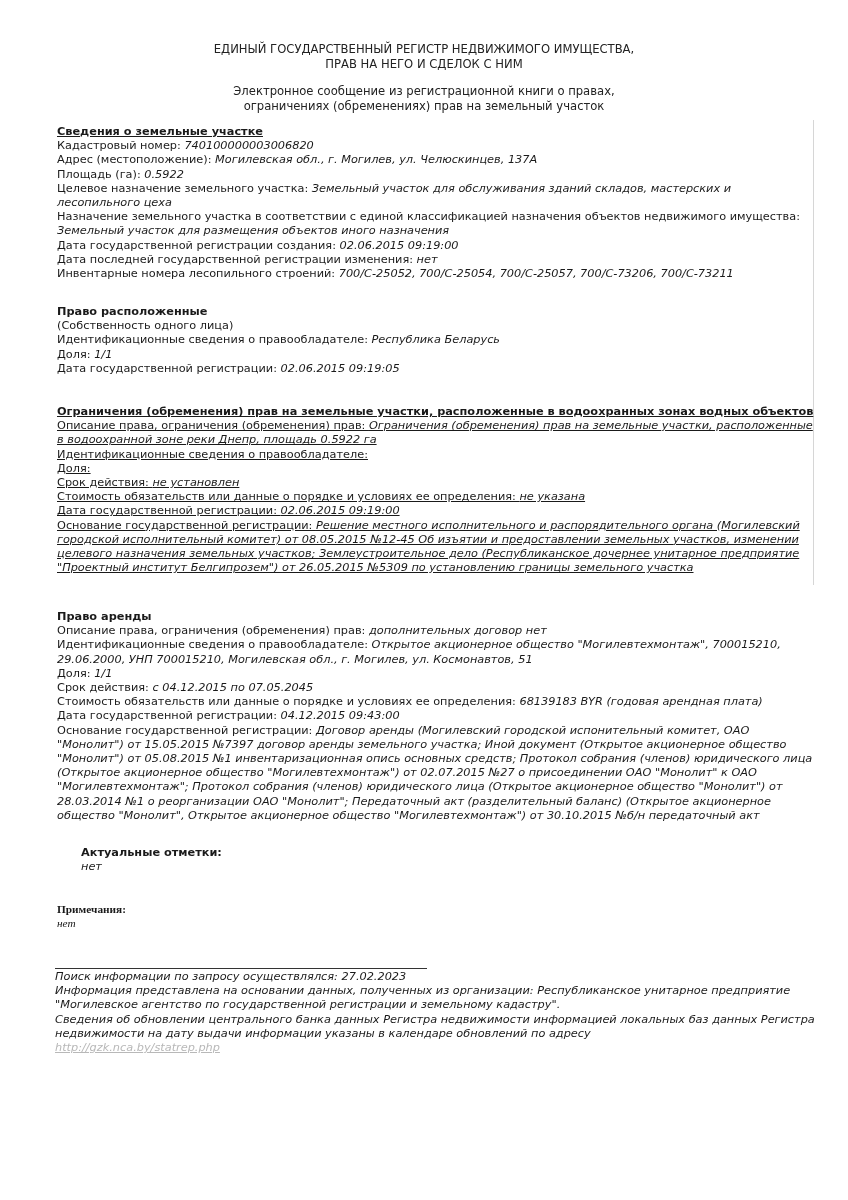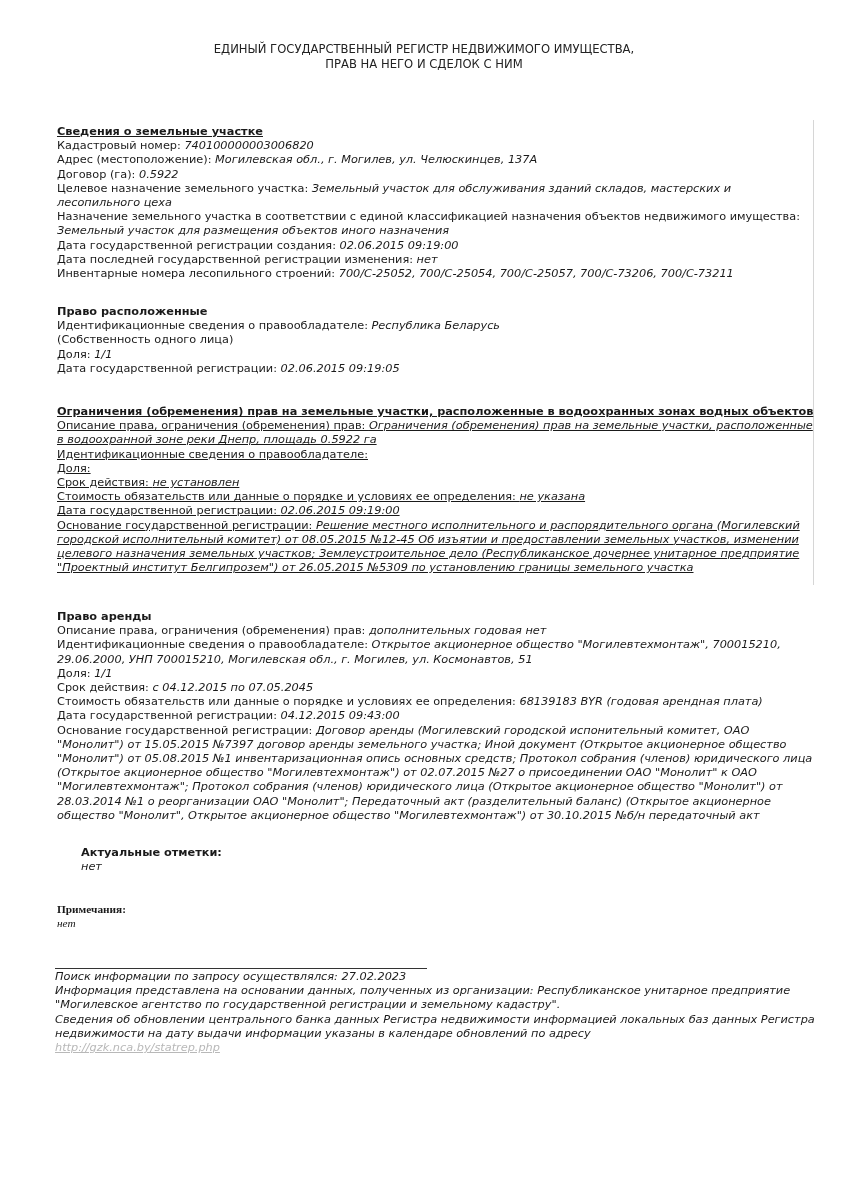--- a/index.html
+++ b/index.html
@@ -25,55 +25,59 @@
 </head>
 <body>
 
 <div class="page">
   <div class="scan-line"></div>
 
   <div class="header h1">
     <div>ЕДИНЫЙ ГОСУДАРСТВЕННЫЙ РЕГИСТР НЕДВИЖИМОГО ИМУЩЕСТВА,</div>
     <div>ПРАВ НА НЕГО И СДЕЛОК С НИМ</div>
   </div>
+  <div class="header h2">
+    <div>Электронное сообщение из регистрационной книги о правах,</div>
+    <div>ограничениях (обременениях) прав на земельный участок</div>
+  </div>
 
   <div class="content" style="top:125px;">
     <div class="sec-title underline">Сведения о земельные участке</div>
     <div class="row"><span>Кадастровый номер: </span><span class="v">740100000003006820</span></div>
     <div class="row"><span>Адрес (местоположение): </span><span class="v">Могилевская обл., г. Могилев, ул. Челюскинцев, 137А</span></div>
-    <div class="row"><span>Договор (га): </span><span class="v">0.5922</span></div>
+    <div class="row"><span>Площадь (га): </span><span class="v">0.5922</span></div>
     <div class="row"><span>Целевое назначение земельного участка: </span><span class="v">Земельный участок для обслуживания зданий складов, мастерских и лесопильного цеха</span></div>
     <div class="row"><span>Назначение земельного участка в соответствии с единой классификацией назначения объектов недвижимого имущества: </span><span class="v">Земельный участок для размещения объектов иного назначения</span></div>
     <div class="row"><span>Дата государственной регистрации создания: </span><span class="v">02.06.2015 09:19:00</span></div>
     <div class="row"><span>Дата последней государственной регистрации изменения: </span><span class="v">нет</span></div>
     <div class="row"><span>Инвентарные номера лесопильного строений: </span><span class="v">700/С-25052, 700/С-25054, 700/С-25057, 700/С-73206, 700/С-73211</span></div>
   </div>
 
   <div class="content" style="top:305px;">
     <div class="sec-title">Право расположенные</div>
+    <div class="row">(Собственность одного лица)</div>
     <div class="row"><span>Идентификационные сведения о правообладателе: </span><span class="v">Республика Беларусь</span></div>
-    <div class="row">(Собственность одного лица)</div>
     <div class="row"><span>Доля: </span><span class="v">1/1</span></div>
     <div class="row"><span>Дата государственной регистрации: </span><span class="v">02.06.2015 09:19:05</span></div>
   </div>
 
   <div class="content" style="top:405px;text-decoration:underline;">
     <div class="sec-title">Ограничения (обременения) прав на земельные участки, расположенные в водоохранных зонах водных объектов</div>
     <div class="row"><span>Описание права, ограничения (обременения) прав: </span><span class="v">Ограничения (обременения) прав на земельные участки, расположенные в водоохранной зоне реки Днепр, площадь 0.5922 га</span></div>
     <div class="row">Идентификационные сведения о правообладателе:</div>
     <div class="row">Доля:</div>
     <div class="row"><span>Срок действия: </span><span class="v">не установлен</span></div>
     <div class="row"><span>Стоимость обязательств или данные о порядке и условиях ее определения: </span><span class="v">не указана</span></div>
     <div class="row"><span>Дата государственной регистрации: </span><span class="v">02.06.2015 09:19:00</span></div>
     <div class="row"><span>Основание государственной регистрации: </span><span class="v">Решение местного исполнительного и распорядительного органа (Могилевский городской исполнительный комитет) от 08.05.2015 №12-45 Об изъятии и предоставлении земельных участков, изменении целевого назначения земельных участков; Землеустроительное дело (Республиканское дочернее унитарное предприятие "Проектный институт Белгипрозем") от 26.05.2015 №5309 по установлению границы земельного участка</span></div>
   </div>
 
   <div class="content" style="top:610px;">
     <div class="sec-title">Право аренды</div>
-    <div class="row"><span>Описание права, ограничения (обременения) прав: </span><span class="v">дополнительных годовая нет</span></div>
+    <div class="row"><span>Описание права, ограничения (обременения) прав: </span><span class="v">дополнительных договор нет</span></div>
     <div class="row"><span>Идентификационные сведения о правообладателе: </span><span class="v">Открытое акционерное общество "Могилевтехмонтаж", 700015210, 29.06.2000, УНП 700015210, Могилевская обл., г. Могилев, ул. Космонавтов, 51</span></div>
     <div class="row"><span>Доля: </span><span class="v">1/1</span></div>
     <div class="row"><span>Срок действия: </span><span class="v">с 04.12.2015 по 07.05.2045</span></div>
     <div class="row"><span>Стоимость обязательств или данные о порядке и условиях ее определения: </span><span class="v">68139183 BYR (годовая арендная плата)</span></div>
     <div class="row"><span>Дата государственной регистрации: </span><span class="v">04.12.2015 09:43:00</span></div>
     <div class="row"><span>Основание государственной регистрации: </span><span class="v">Договор аренды (Могилевский городской испонительный комитет, ОАО "Монолит") от 15.05.2015 №7397 договор аренды земельного участка; Иной документ (Открытое акционерное общество "Монолит") от 05.08.2015 №1 инвентаризационная опись основных средств; Протокол собрания (членов) юридического лица (Открытое акционерное общество "Могилевтехмонтаж") от 02.07.2015 №27 о присоединении ОАО "Монолит" к ОАО "Могилевтехмонтаж"; Протокол собрания (членов) юридического лица (Открытое акционерное общество "Монолит") от 28.03.2014 №1 о реорганизации ОАО "Монолит"; Передаточный акт (разделительный баланс) (Открытое акционерное общество "Монолит", Открытое акционерное общество "Могилевтехмонтаж") от 30.10.2015 №б/н передаточный акт</span></div>
   </div>
 
   <div class="content" style="top:846px;margin-left:24px;">
     <div class="sec-title">Актуальные отметки:</div>

